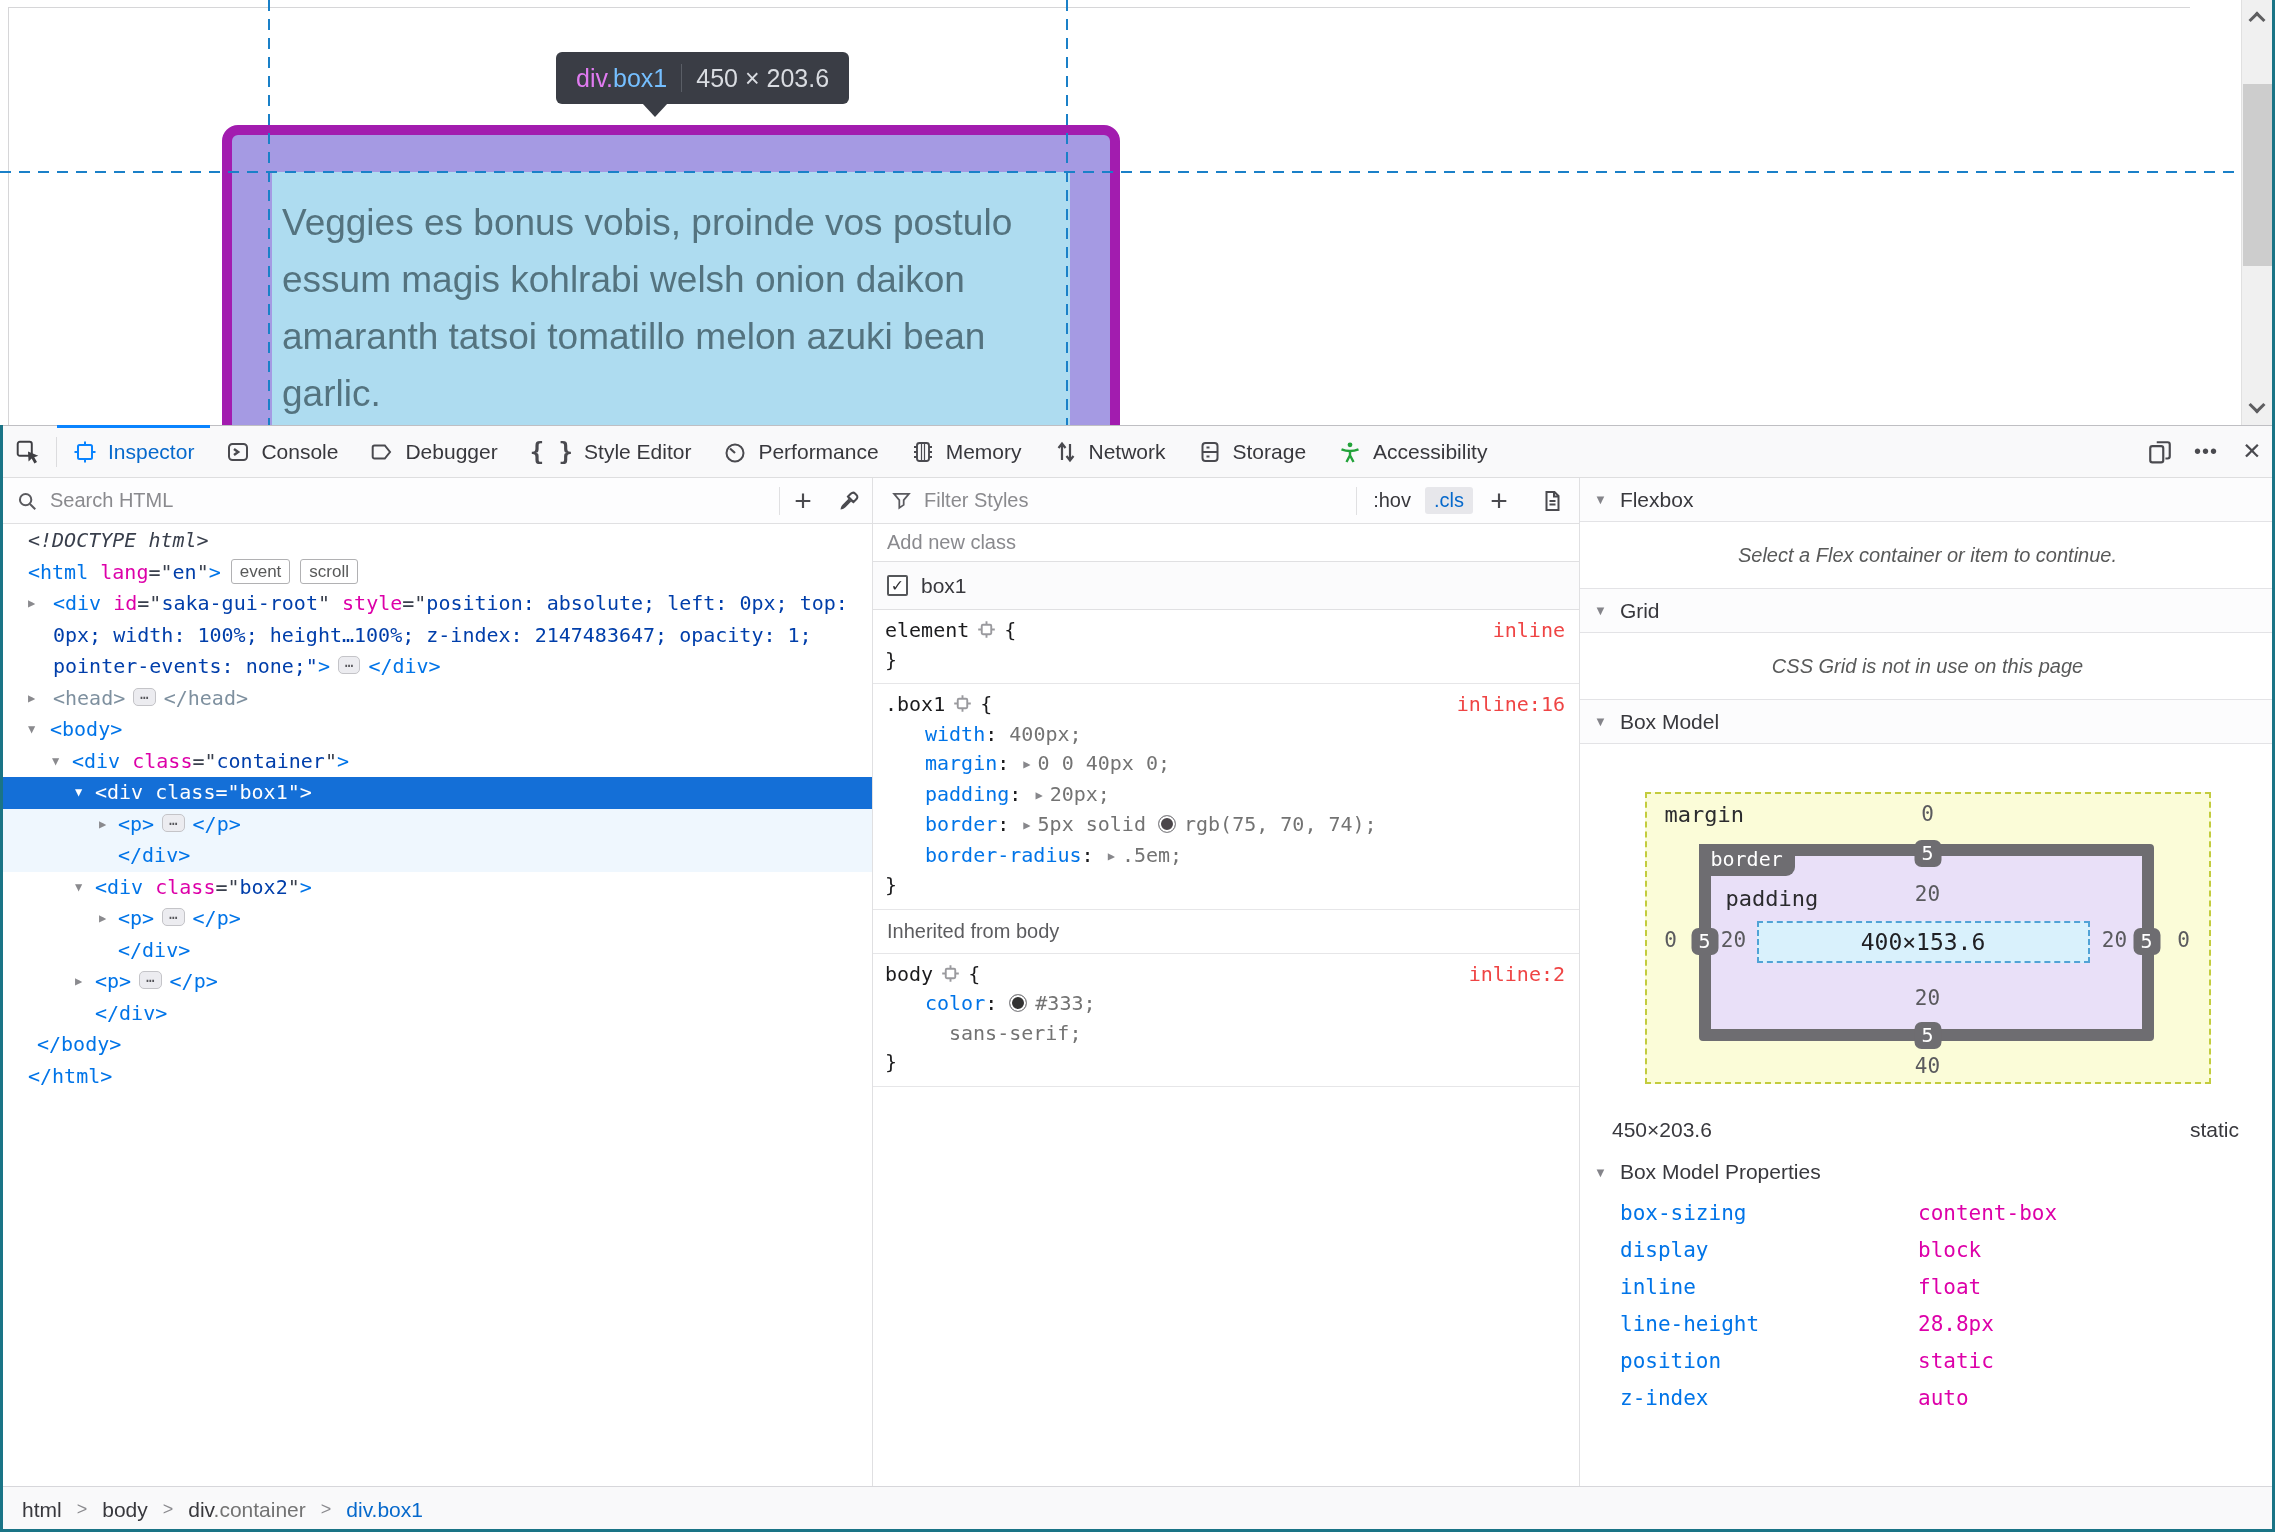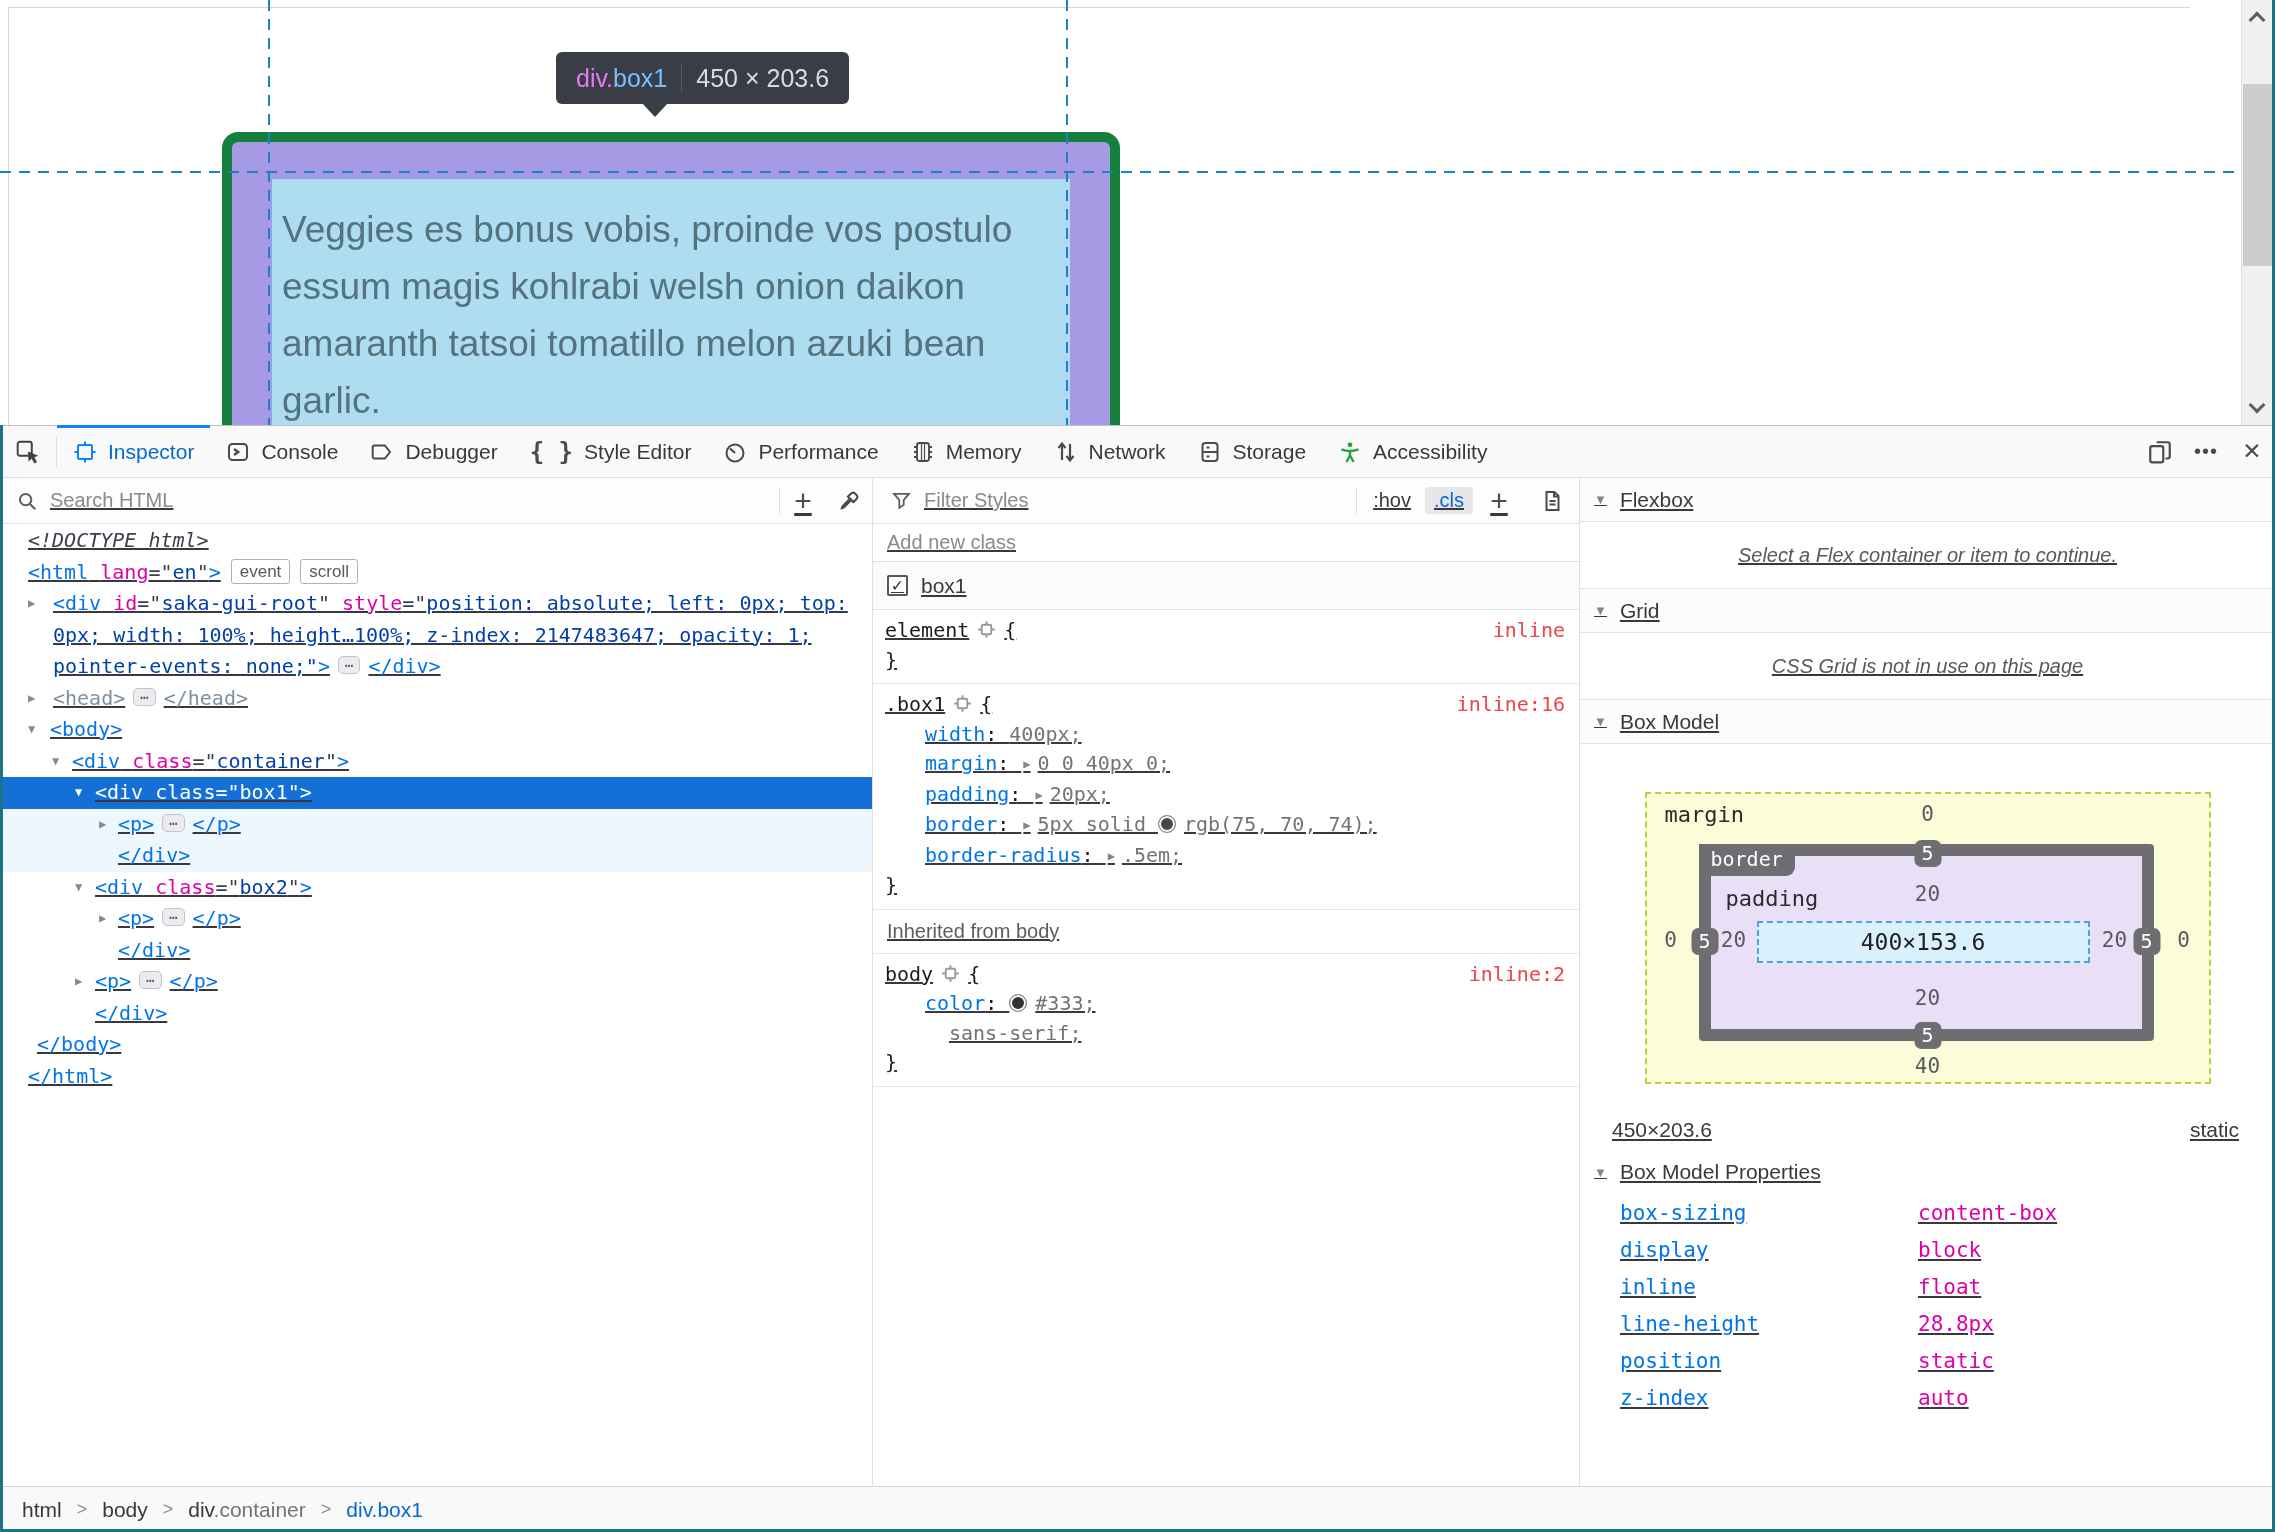--- a/index.html
+++ b/index.html
@@ -11,22 +11,22 @@
   .edge { position:absolute; background:#1a7486; z-index:60; }
   .edge.right { right:0; top:0; width:3px; height:1532px; }
   .edge.bottom { left:0; bottom:0; width:2275px; height:3px; }
   .edge.left { left:0; top:425px; width:3px; height:1107px; }
 
   
   .page { position:absolute; left:0; top:0; width:2275px; height:425px; background:#fff; overflow:hidden; }
   .hairline-h { position:absolute; left:8px; top:7px; width:2182px; height:1px; background:#d6d6d8; }
   .hairline-v { position:absolute; left:8px; top:7px; width:1px; height:418px; background:#d6d6d8; }
 
-  .box1 { position:absolute; left:222px; top:132px; width:898px; height:330px;
-          border:10px solid #15803d; border-radius:16px; background:#a59ae3; z-index:2; }
+  .box1 { position:absolute; left:222px; top:125px; width:898px; height:330px;
+          border:10px solid #a21caf; border-radius:16px; background:#a59ae3; z-index:2; }
   .box1-content { position:absolute; left:40px; top:37px; width:798px; height:253px; background:#aedcf0; }
   .box1-content .pline { white-space:nowrap; font-size:37px; line-height:57px; color:#54737f; }
   .box1-content { padding:22px 0 0 10px; }
 
   .guide { position:absolute; z-index:5; }
   .guide.v { width:2px; top:0; height:425px;
              background:repeating-linear-gradient(180deg,#1a80c8 0 11px,transparent 11px 19px); }
   .guide.h { height:2px; left:0; width:2238px; top:171px;
              background:repeating-linear-gradient(90deg,#1a80c8 0 11px,transparent 11px 19px); }
 
@@ -55,21 +55,21 @@
   .tab { position:relative; display:flex; align-items:center; gap:11px; padding:0 16px; font-size:21px; color:#38383d; cursor:default; }
   .tab .ticon { display:flex; color:#4a4a4f; }
   .tab.selected { color:#0669cc; }
   .tab.selected .ticon { color:#0a84ff; }
   .tab.selected::before { content:""; position:absolute; left:0; top:-1px; width:100%; height:3px; background:#0a84ff; }
   .tab .braces { font-family:"DejaVu Sans Mono",monospace; font-size:24px; font-weight:bold; color:#4a4a4f; }
   .tab.a11y .ticon { color:#23a33a; }
   .tabbar .spacer { flex:1; }
   .tbtn { display:flex; align-items:center; justify-content:center; width:46px; color:#4a4a4f; font-size:23px; }
 
-  .main { display:flex; height:1008px;text-decoration:underline; }
+  .main { display:flex; height:1008px; }
   .panel { position:relative; background:#fff; overflow:hidden; }
   .panel.markup { width:873px; border-right:1px solid #e0e0e2; }
   .panel.rules  { width:707px; border-right:1px solid #e0e0e2; }
   .panel.layoutp{ width:695px; }
 
   .ptoolbar { height:46px; border-bottom:1px solid #e0e0e2; display:flex; align-items:center; background:#fdfdfe; }
   .ptoolbar input { border:none; outline:none; background:transparent; font-size:20px; color:#38383d; font-family:"Liberation Sans",sans-serif; }
   .ptoolbar input::placeholder { color:#8a8a8e; }
   .icon { display:flex; color:#5a5a5f; }
   .vdiv { width:1px; height:28px; background:#e0e0e2; }

